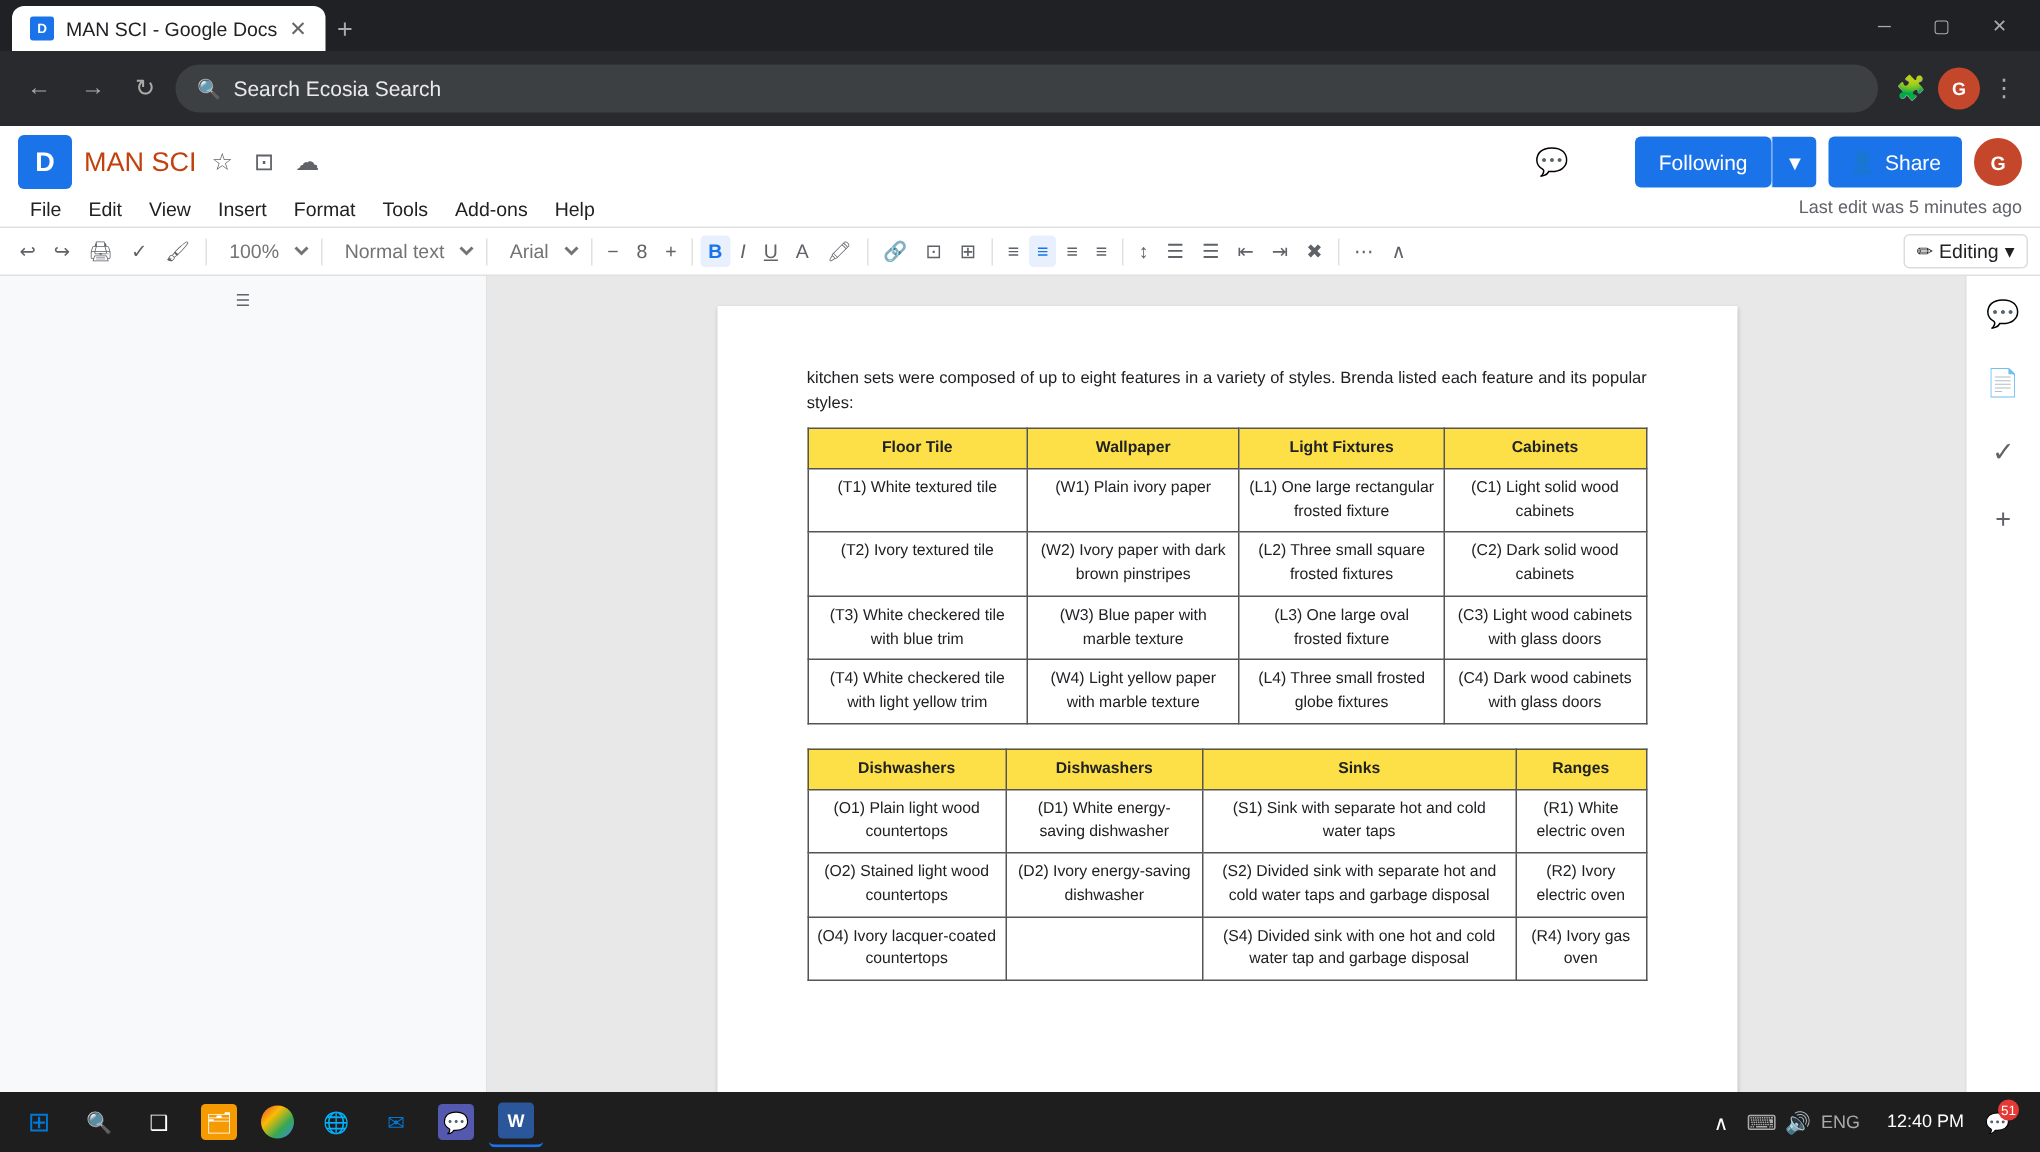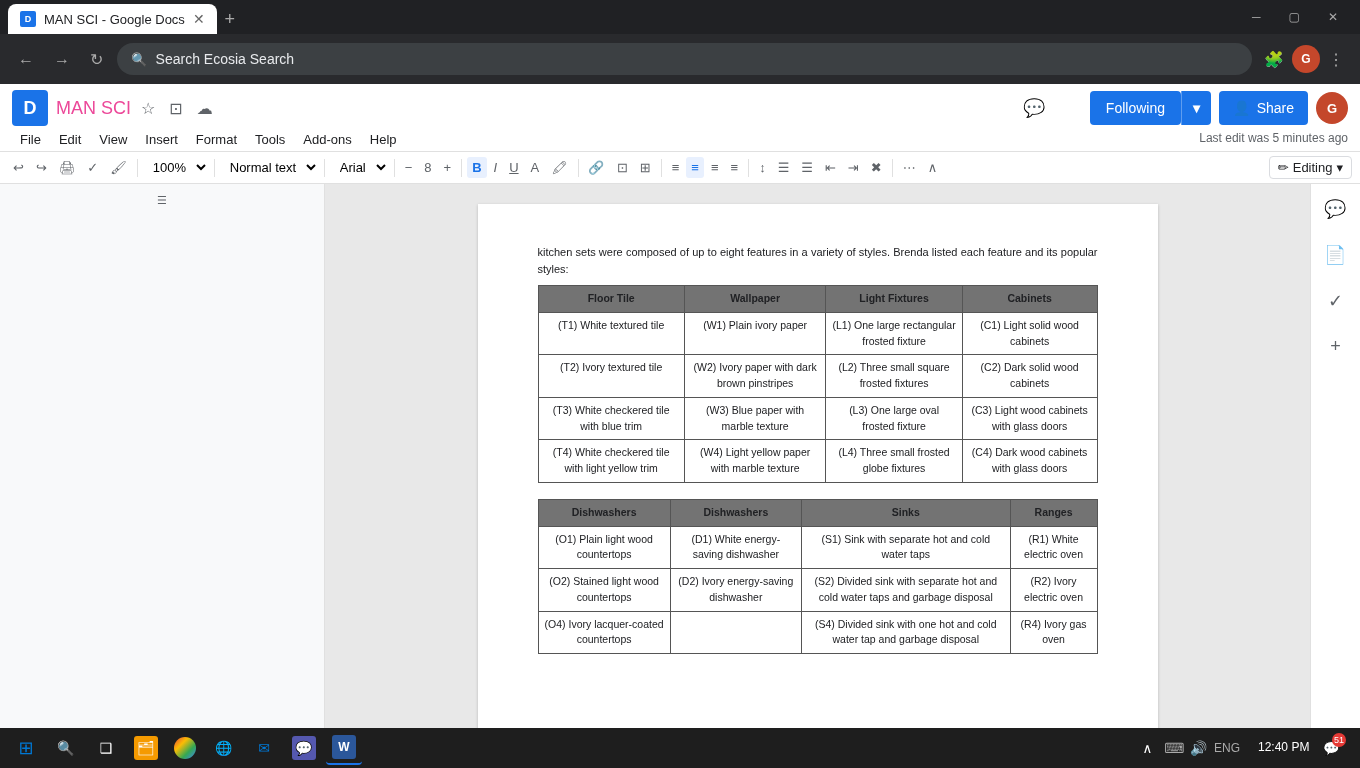--- a/index.html
+++ b/index.html
@@ -76,21 +76,21 @@
       border-bottom: 1px solid #e0e0e0;
     }
     .docs-top-row {
       display: flex;
       align-items: center;
       margin-bottom: 2px;
       gap: 8px;
     }
     .docs-logo { width: 36px; height: 36px; background: #1a73e8; border-radius: 4px; display: flex; align-items: center; justify-content: center; color: white; font-size: 18px; font-weight: bold; }
     .docs-title-area { flex: 1; }
-    .docs-title { font-size: 18px; color: #ec4899; font-weight: normal; }
+    .docs-title { font-size: 18px; color: #c2410c; font-weight: normal; }
     .docs-title-icons { display: flex; gap: 6px; align-items: center; }
     .docs-icon-btn { background: none; border: none; cursor: pointer; color: #5f6368; font-size: 16px; padding: 2px 4px; }
     .docs-header-right { display: flex; align-items: center; gap: 8px; }
     .comment-btn { background: none; border: none; cursor: pointer; color: #5f6368; font-size: 18px; padding: 4px 8px; border-radius: 4px; }
     .following-btn { background: #1a73e8; color: white; border: none; border-radius: 4px; padding: 6px 16px; font-size: 14px; cursor: pointer; display: flex; align-items: center; gap: 4px; height: 34px; }
     .following-arrow { background: #1a73e8; border: none; border-left: 1px solid rgba(255,255,255,0.3); color: white; cursor: pointer; padding: 6px 8px; border-radius: 0 4px 4px 0; height: 34px; }
     .following-group { display: flex; padding-left: 28px; }
     .share-btn { background: #1a73e8; color: white; border: none; border-radius: 4px; padding: 6px 14px; font-size: 14px; cursor: pointer; display: flex; align-items: center; gap: 6px; height: 34px; }
     .user-avatar { width: 32px; height: 32px; border-radius: 50%; background: #c4472b; display: flex; align-items: center; justify-content: center; color: white; font-size: 13px; font-weight: bold; cursor: pointer; }
     .menu-row {
@@ -107,21 +107,21 @@
       background: #fff;
       border-bottom: 1px solid #e0e0e0;
       display: flex;
       align-items: center;
       padding: 4px 8px;
       gap: 2px;
       flex-wrap: nowrap;
       overflow: hidden;
     }
     .fmt-btn { background: none; border: none; cursor: pointer; color: #5f6368; padding: 3px 5px; border-radius: 3px; font-size: 13px; display: flex; align-items: center; }
-    .fmt-select { border: none; background: none; font-size: 13px; color: #000000; cursor: pointer; padding: 3px 6px; border-radius: 3px; }
+    .fmt-select { border: none; background: none; font-size: 13px; color: #737373; cursor: pointer; padding: 3px 6px; border-radius: 3px; }
     .fmt-divider { width: 1px; height: 18px; background: #e0e0e0; margin: 0 3px; }
     .fmt-bold { font-weight: bold; }
     .fmt-italic { font-style: italic; }
     .editing-badge { display: flex; align-items: center; gap: 4px; font-size: 13px; color: #202124; margin-left: auto; padding: 3px 8px; border: 1px solid #dadce0; border-radius: 4px; cursor: pointer; }
 
     
     .doc-area {
       display: flex;
       background: #e8e8e8;
       height: calc(768px - 170px);
@@ -166,21 +166,21 @@
       margin-bottom: 16px;
       font-size: 10.5px;
     }
     .doc-table td, .doc-table th {
       border: 1px solid #555;
       padding: 5px 6px;
       text-align: center;
       vertical-align: top;
     }
     .doc-table th {
-      background: #737373;
+      background: #fde047;
       font-weight: bold;
     }
 
     
     .right-sidebar {
       width: 50px;
       background: #fff;
       border-left: 1px solid #e0e0e0;
       display: flex;
       flex-direction: column;

